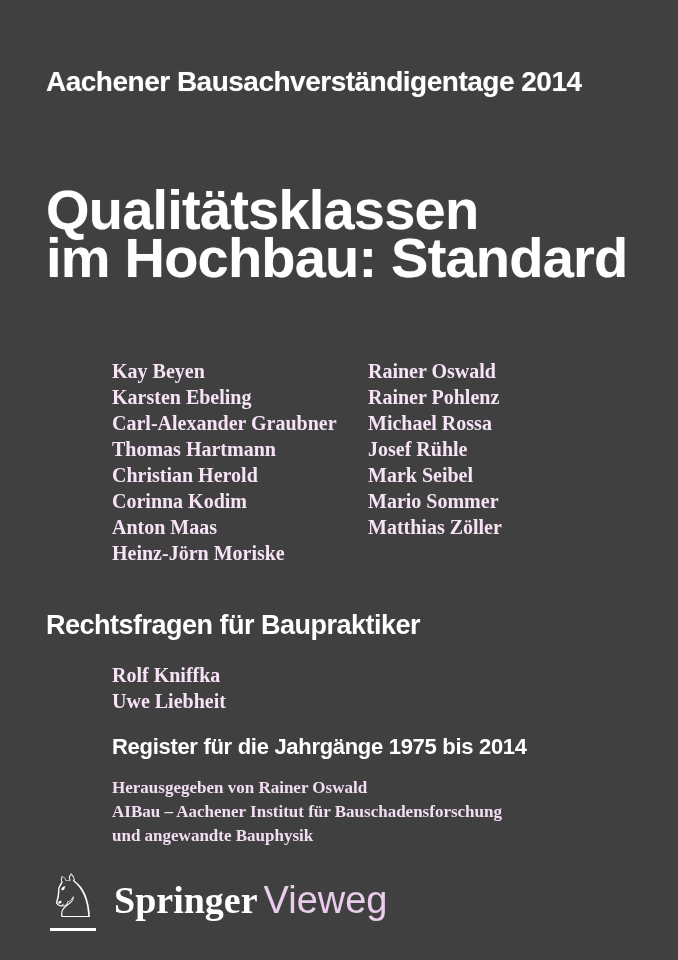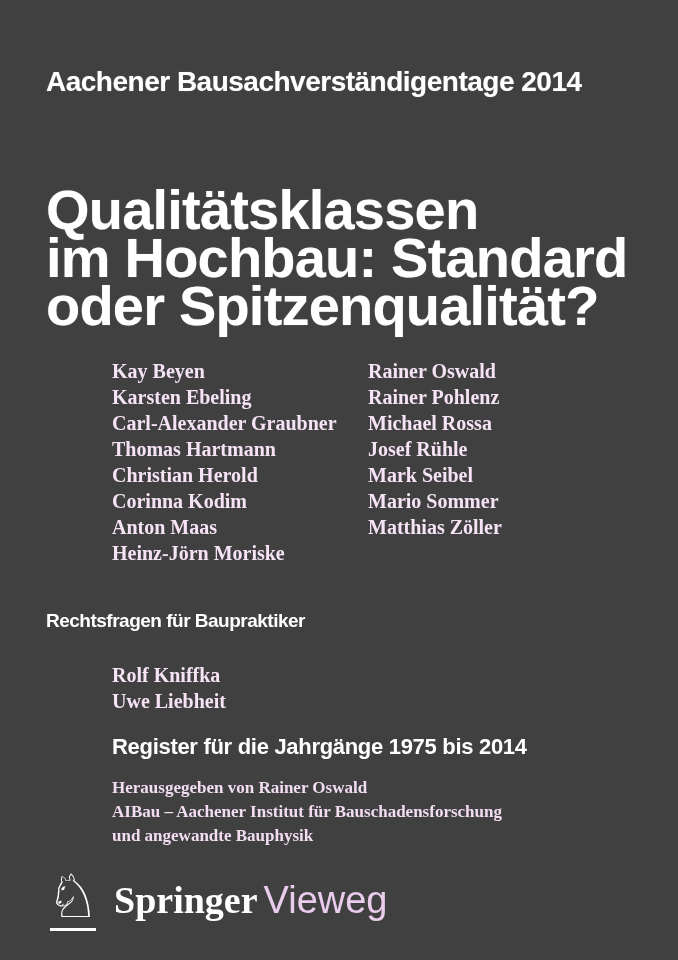--- a/index.html
+++ b/index.html
@@ -48,21 +48,21 @@
     font-weight: bold;
     line-height: 26px;
     color: #f6e3f6;
   }
   .authors .col-left { width: 256px; }
   .authors .col-right { width: 260px; }
   .section2-title {
     position: absolute;
     left: 46px;
     top: 610px;
-    font-size: 19px;
+    font-size: 27px;
     font-weight: bold;
     letter-spacing: -0.5px;
     color: #ffffff;
   }
   .section2-authors {
     position: absolute;
     left: 112px;
     top: 662px;
     font-family: "Liberation Serif", serif;
     font-size: 20px;
@@ -136,21 +136,20 @@
 </head>
 <body>
 
 <div class="cover">
 
   <div class="series">Aachener Bausachverständigentage 2014</div>
 
   <div class="title">
     <div>Qualitätsklassen</div>
     <div>im Hochbau: Standard</div>
-    <div>oder Spitzenqualität?</div>
   </div>
 
   <div class="authors">
     <div class="col-left">
       <div>Kay Beyen</div>
       <div>Karsten Ebeling</div>
       <div>Carl-Alexander Graubner</div>
       <div>Thomas Hartmann</div>
       <div>Christian Herold</div>
       <div>Corinna Kodim</div>

